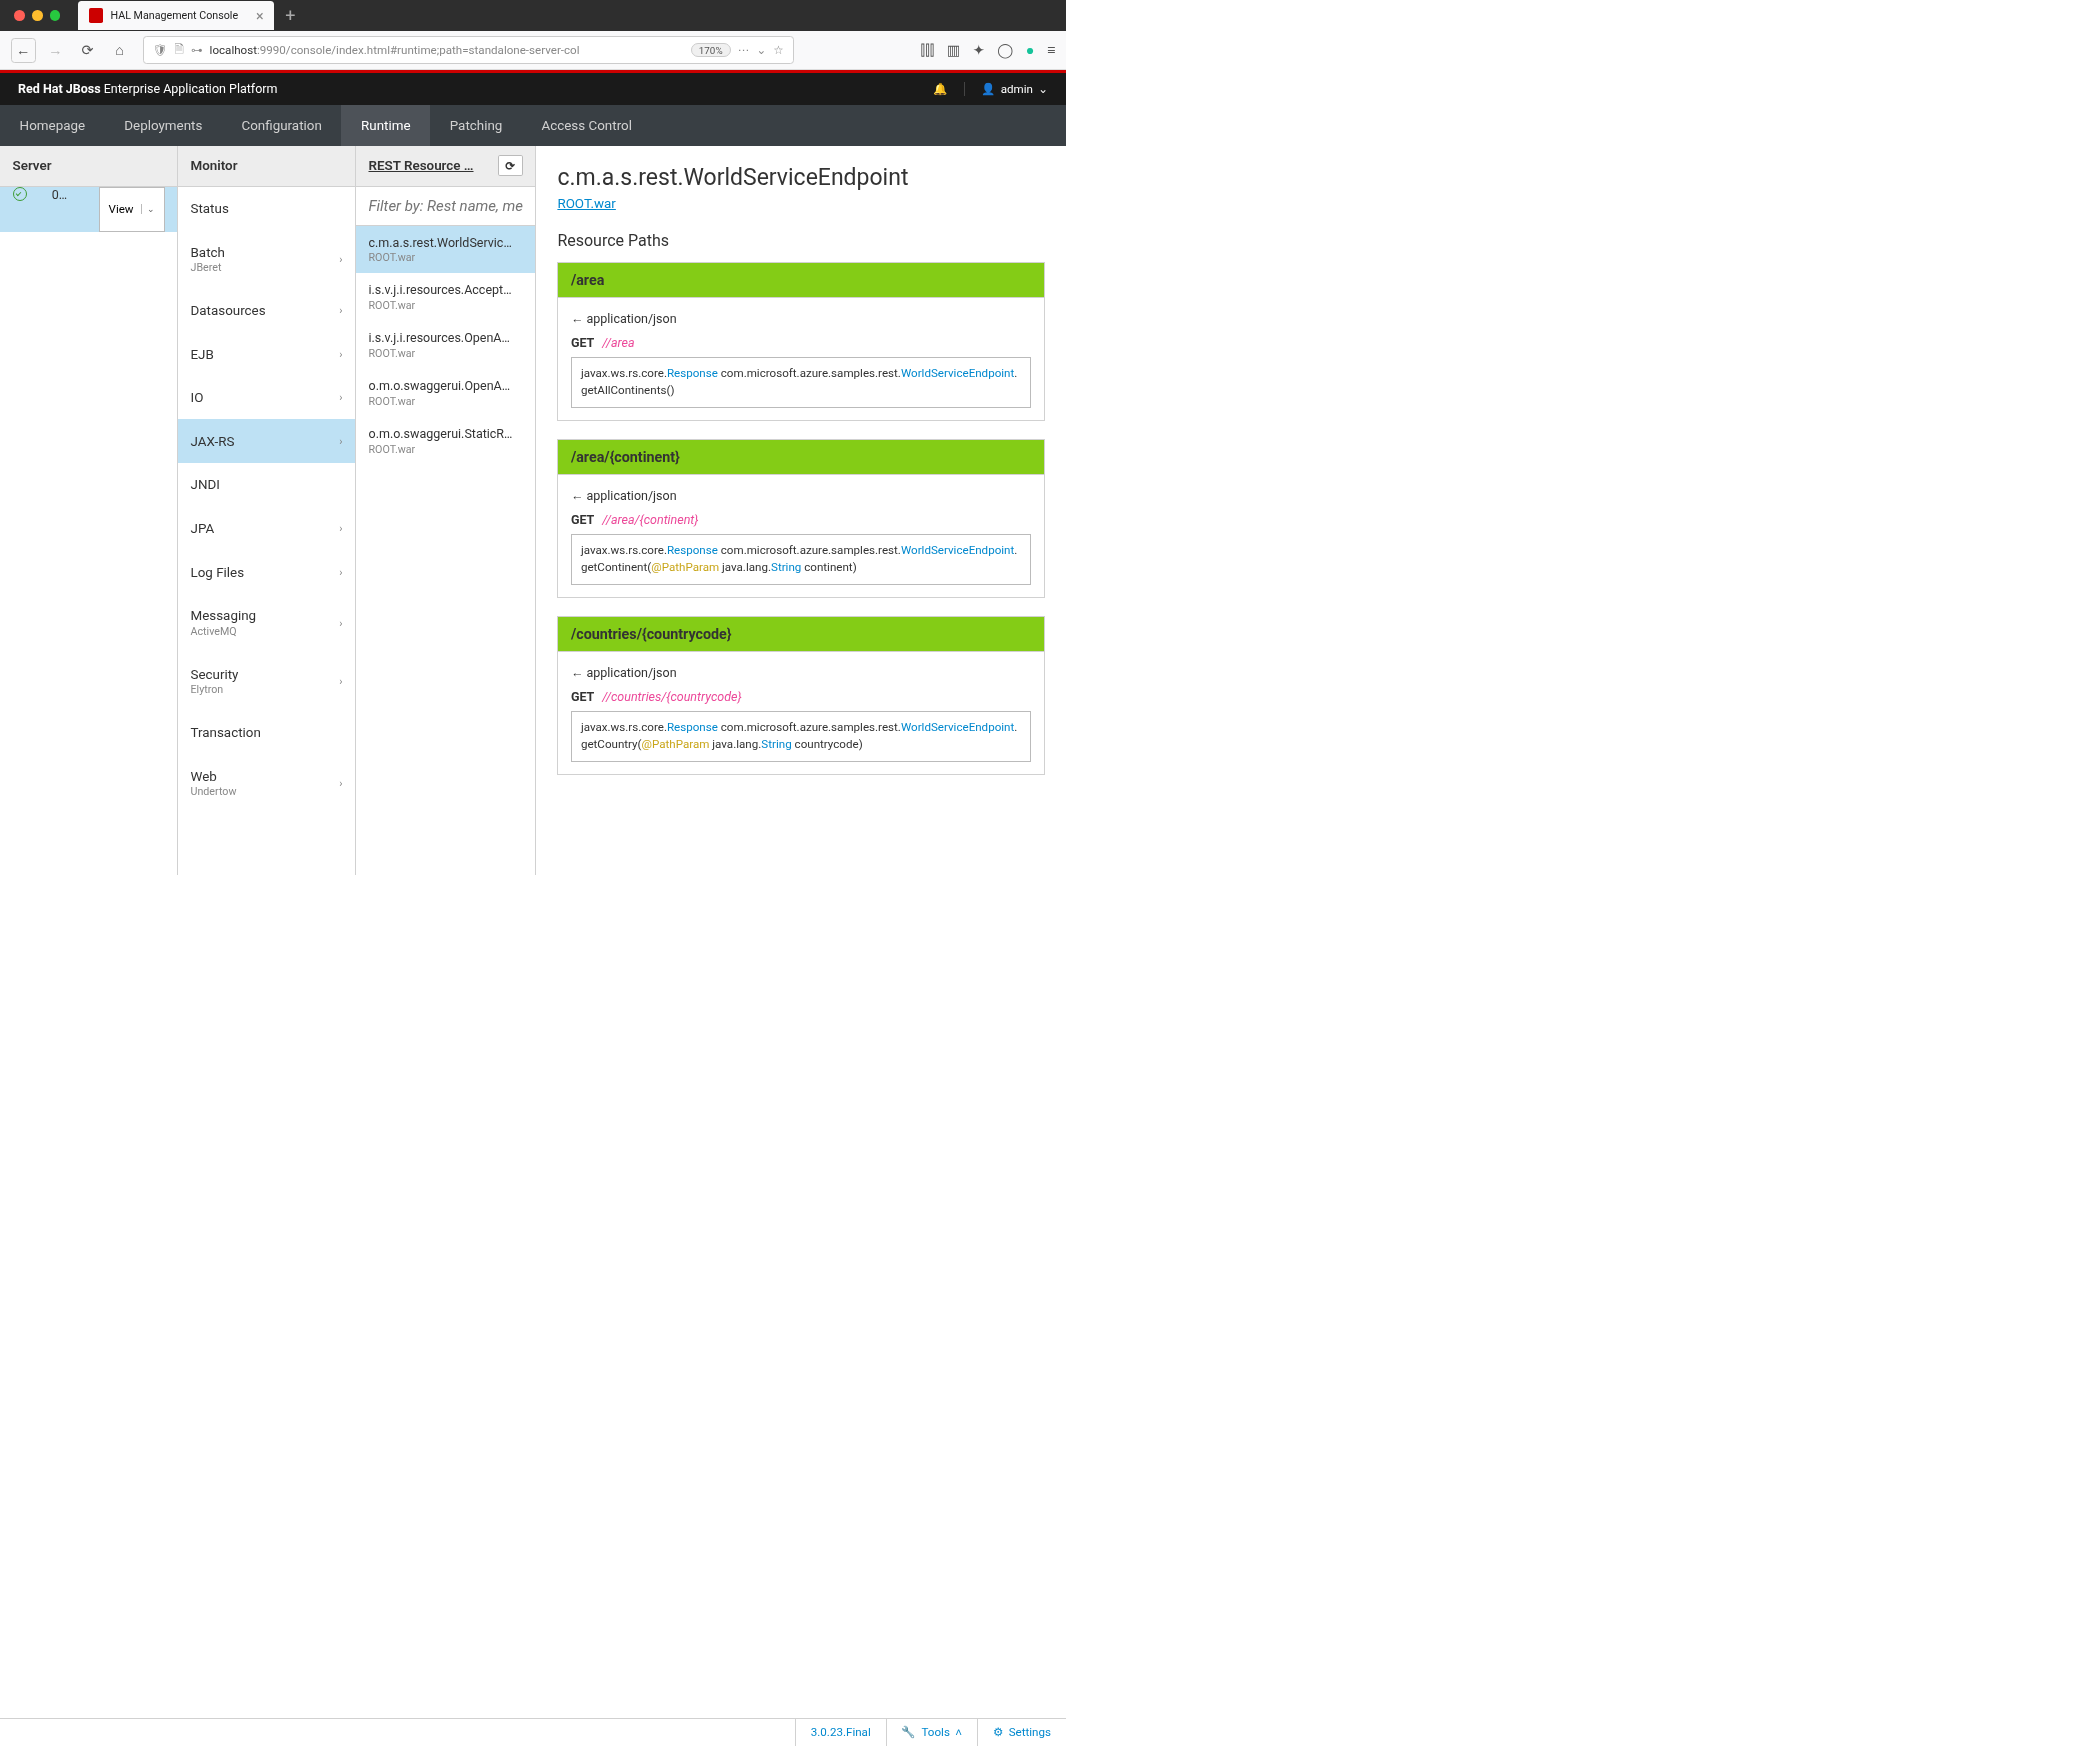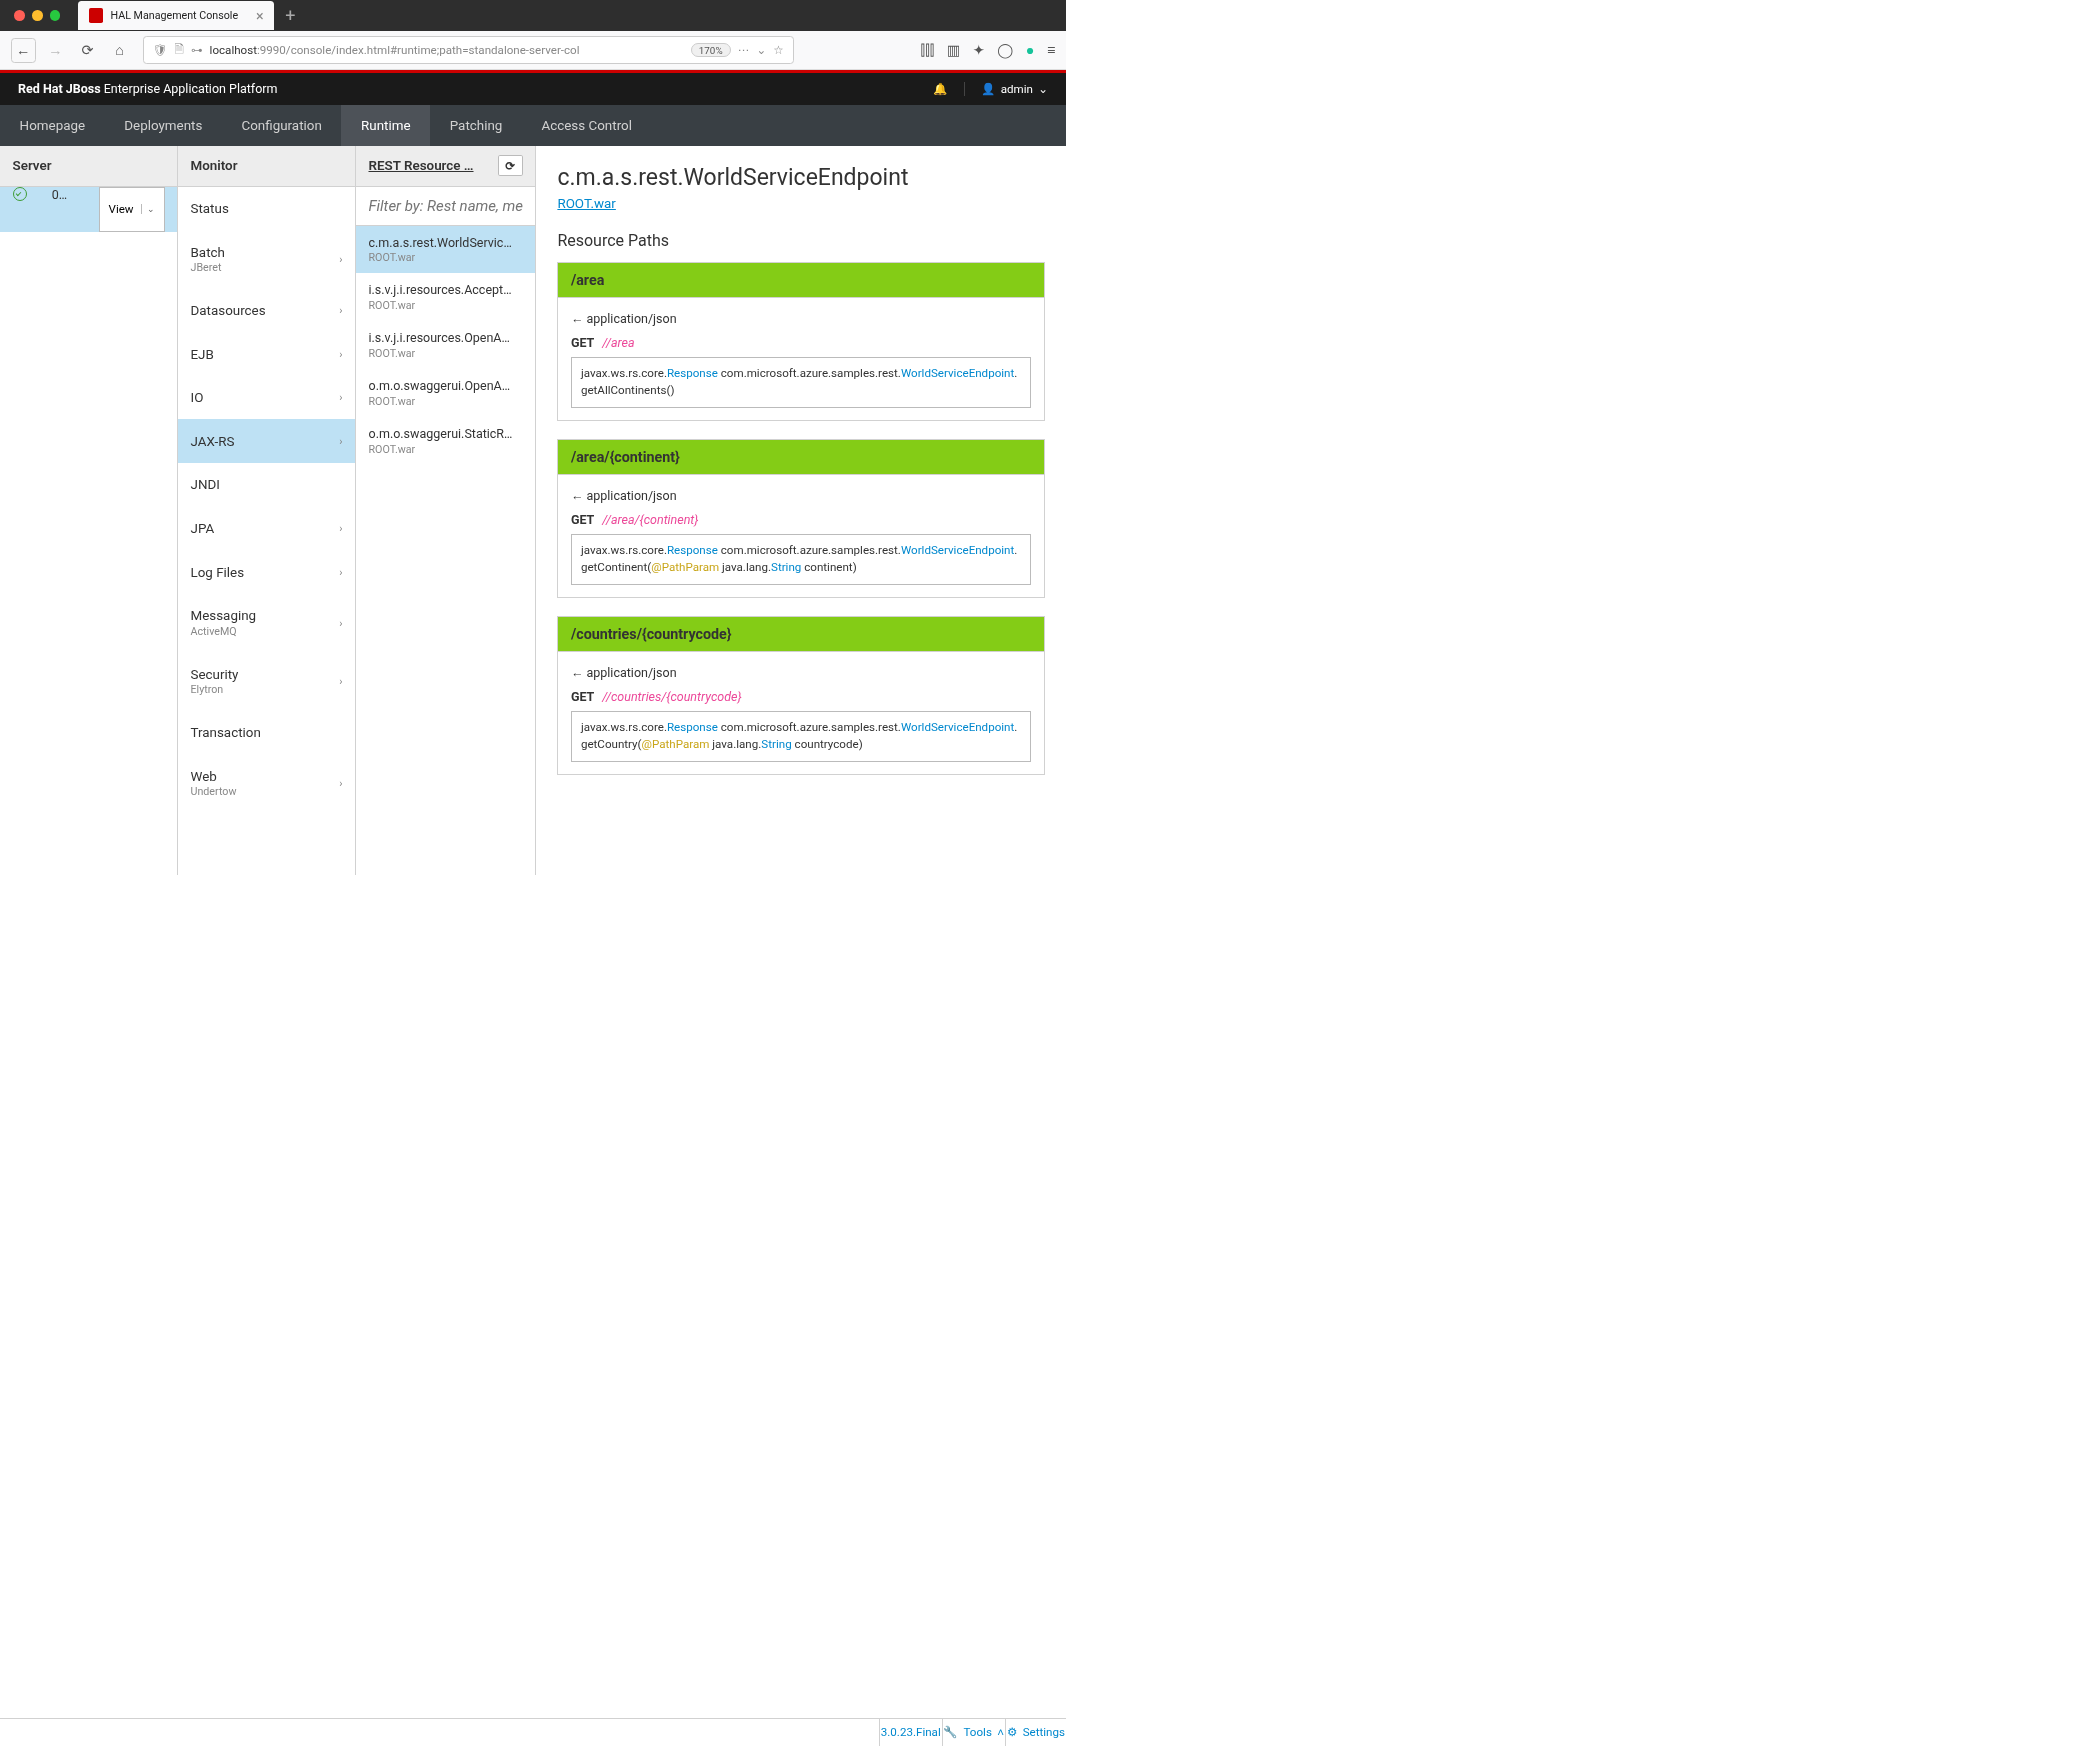--- a/index.html
+++ b/index.html
@@ -90,21 +90,21 @@
 .res-mime { color:#333; font-size:12.5px; margin-bottom:9px; }
 .res-get { font-size:12.5px; margin-bottom:7.1px; }
 .res-get b { color:#333; }
 .res-get a { color:#ec4899; text-decoration:none; margin-left:8px;font-style:italic;}
 .code-box { border:0.9px solid #bbb; padding:7.1px 9px; font-family:Menlo,Consolas,monospace; font-size:11.6px; color:#333; line-height:1.5; word-break:break-all; }
 .code-box .cls { color:#0088ce; }
 .code-box .ann { color:#c9a61a; }
 
 
 .footer { position:fixed; bottom:0; left:0; right:0; height:28.5px; background:#fff; border-top:0.9px solid #d1d1d1; display:flex; justify-content:flex-end; align-items:stretch; font-size:11.6px; width:1066px;}
-.footer .fitem { border-left:0.9px solid #d1d1d1; padding:0 1px; display:flex; align-items:center; gap:5.3px; color:#0088ce; cursor:pointer; }
+.footer .fitem { border-left:0.9px solid #d1d1d1; padding:0 15px; display:flex; align-items:center; gap:5.3px; color:#0088ce; cursor:pointer; }
 </style>
 </head>
 <body>
 
 <div class="browser-tabs">
   <div class="traffic-lights">
     <div class="dot red"></div>
     <div class="dot yellow"></div>
     <div class="dot green"></div>
   </div>

